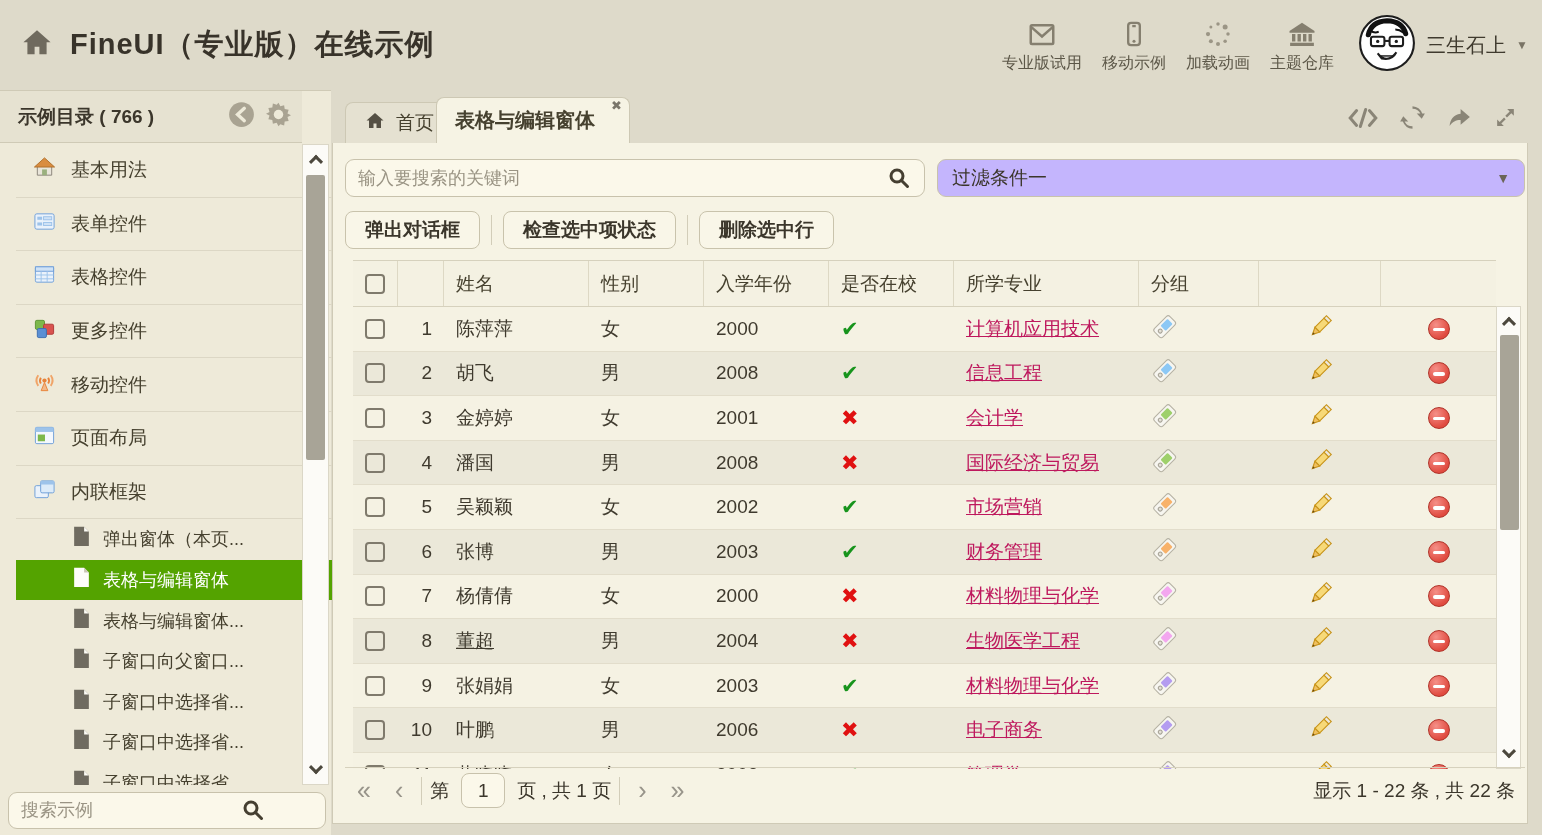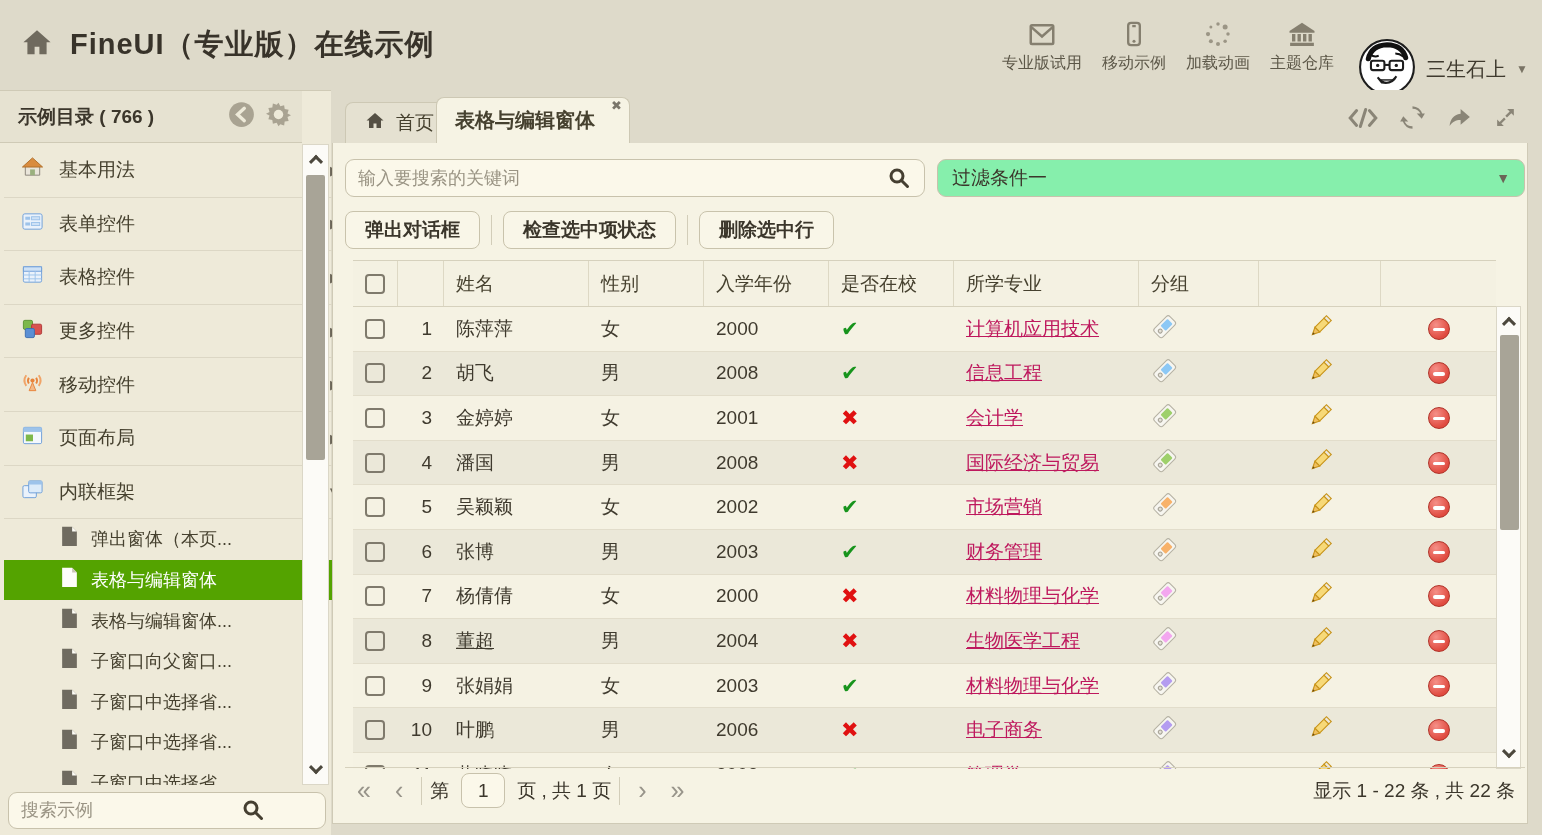--- a/index.html
+++ b/index.html
@@ -8,30 +8,30 @@
   #app { position:relative; width:1542px; height:835px; background:#dedaca; overflow:hidden; }
 
   
   .app-header { position:absolute; top:0; left:0; right:0; height:90px; }
   .brand { position:absolute; left:20px; top:0; height:90px; display:flex; align-items:center; gap:16px; }
   .brand-title { font-size:29px; font-weight:bold; color:#38332a; letter-spacing:1px; }
   .hdr-actions { position:absolute; right:208px; top:0; height:90px; display:flex; align-items:center; gap:20px; }
   .hdr-action { display:flex; flex-direction:column; align-items:center; gap:4px; cursor:pointer; }
   .ha-icon { height:32px; display:flex; align-items:flex-end; justify-content:center; }
   .ha-label { font-size:16px; color:#5c5748; }
-  .user-block { position:absolute; right:14px; top:0; height:90px; display:flex; align-items:center; gap:10px;margin-top:24px; }
+  .user-block { position:absolute; right:14px; top:0; height:90px; display:flex; align-items:center; gap:10px; }
   .user-name { font-size:20px; color:#3f3a2e; }
   .caret { font-size:12px; color:#7a7465; }
 
   
   .sidebar { position:absolute; left:0; top:90px; width:331px; bottom:0; background:#eeead9; border-top:1px solid #cfcab6; }
   .side-title { position:absolute; left:0; top:0; width:302px; height:52px; background:#e6e2d1; border-bottom:1px solid #cfcab6; display:flex; align-items:center; padding:0 10px 0 18px; }
   .side-title-text { font-size:19px; font-weight:bold; color:#3b362b; flex:1; }
   .side-title-icons { display:flex; gap:10px; align-items:center; }
-  .side-nav { position:absolute; left:4px; top:53px; width:352px; }
+  .side-nav { position:absolute; left:16px; top:53px; width:352px; }
   .nav-item { height:53.6px; border-bottom:1px solid #dcd7c5; display:flex; align-items:center; gap:14px; padding:0 16px; font-size:19px; color:#46412f; cursor:pointer; }
   .nav-arrow { margin-left:auto; font-size:13px; color:#6b6557; }
   .sub-item { height:40.6px; display:flex; align-items:center; gap:12px; padding-left:56px; font-size:18px; color:#46412f; cursor:pointer; }
   .sub-item.selected { background:#54a300; color:#fff; }
   .side-scroll { position:absolute; right:2px; top:53px; width:27px; bottom:50px; background:#fcfbf7; border:1px solid #dbd7c7; }
   .scroll-chev { position:absolute; left:0; width:100%; height:28px; display:flex; align-items:center; justify-content:center; }
   .chev { width:10px; height:10px; border:solid #4c483d; border-width:3px 3px 0 0; }
   .chev.up { transform:rotate(-45deg) translate(-2px,2px); }
   .chev.down { transform:rotate(135deg) translate(-2px,2px); }
   .scroll-thumb { position:absolute; left:3px; width:19px; background:#a8a497; border-radius:2px; }
@@ -48,21 +48,21 @@
   .tab.active { height:46px; background:#f6f3e4; font-weight:bold; font-size:20px; padding-right:34px; }
   .tab-close { position:absolute; top:0px; right:7px; font-size:13px; color:#7a756a; font-weight:bold; cursor:pointer; }
   .view-icons { position:absolute; right:24px; top:14px; display:flex; gap:20px; align-items:center; }
   .view-icons > span { cursor:pointer; display:flex; }
 
   .panel { position:absolute; left:0; top:53px; right:14px; bottom:11px; background:#f6f3e4; border:1px solid #cfcab6; border-top:none; }
 
   .flt-search { left:12px; top:16px; width:580px; height:38px; }
   .flt-search .tb { left:0; top:0; width:580px; height:38px; }
   .flt-search, .flt-select { position:absolute; }
-  .flt-select { left:604px; top:16px; right:2px; height:38px; border:1px solid #c8c2ac; background:#86efac; border-radius:9px; display:flex; align-items:center; padding:0 14px; font-size:19px; color:#3b362b; cursor:pointer; }
+  .flt-select { left:604px; top:16px; right:2px; height:38px; border:1px solid #c8c2ac; background:#c4b5fd; border-radius:9px; display:flex; align-items:center; padding:0 14px; font-size:19px; color:#3b362b; cursor:pointer; }
   .flt-select .caret { margin-left:auto; font-size:14px; color:#6b6557; }
 
   .btn-row { position:absolute; left:12px; top:68px; display:flex; align-items:center; }
   .btn { height:38px; padding:0 19px; border:1px solid #c9c3ac; background:#f9f6e8; border-radius:8px; font-size:19px; color:#3b362b; display:flex; align-items:center; cursor:pointer;font-weight:bold; }
   .btn-sep { width:1px; height:30px; background:#d2cdb9; margin:0 11px; }
 
   
   .grid { position:absolute; left:20px; top:117px; width:1143px; height:509px; overflow:hidden; border-top:1px solid #d6d1bd; }
   .grid-head, .grid-row { display:grid; grid-template-columns:45px 46px 145px 115px 125px 125px 185px 120px 122px 1fr; align-items:center; }
   .grid-head { height:46px; background:#f4f1e2; border-bottom:1px solid #d6d1bd; font-size:19px; color:#46412f; }

